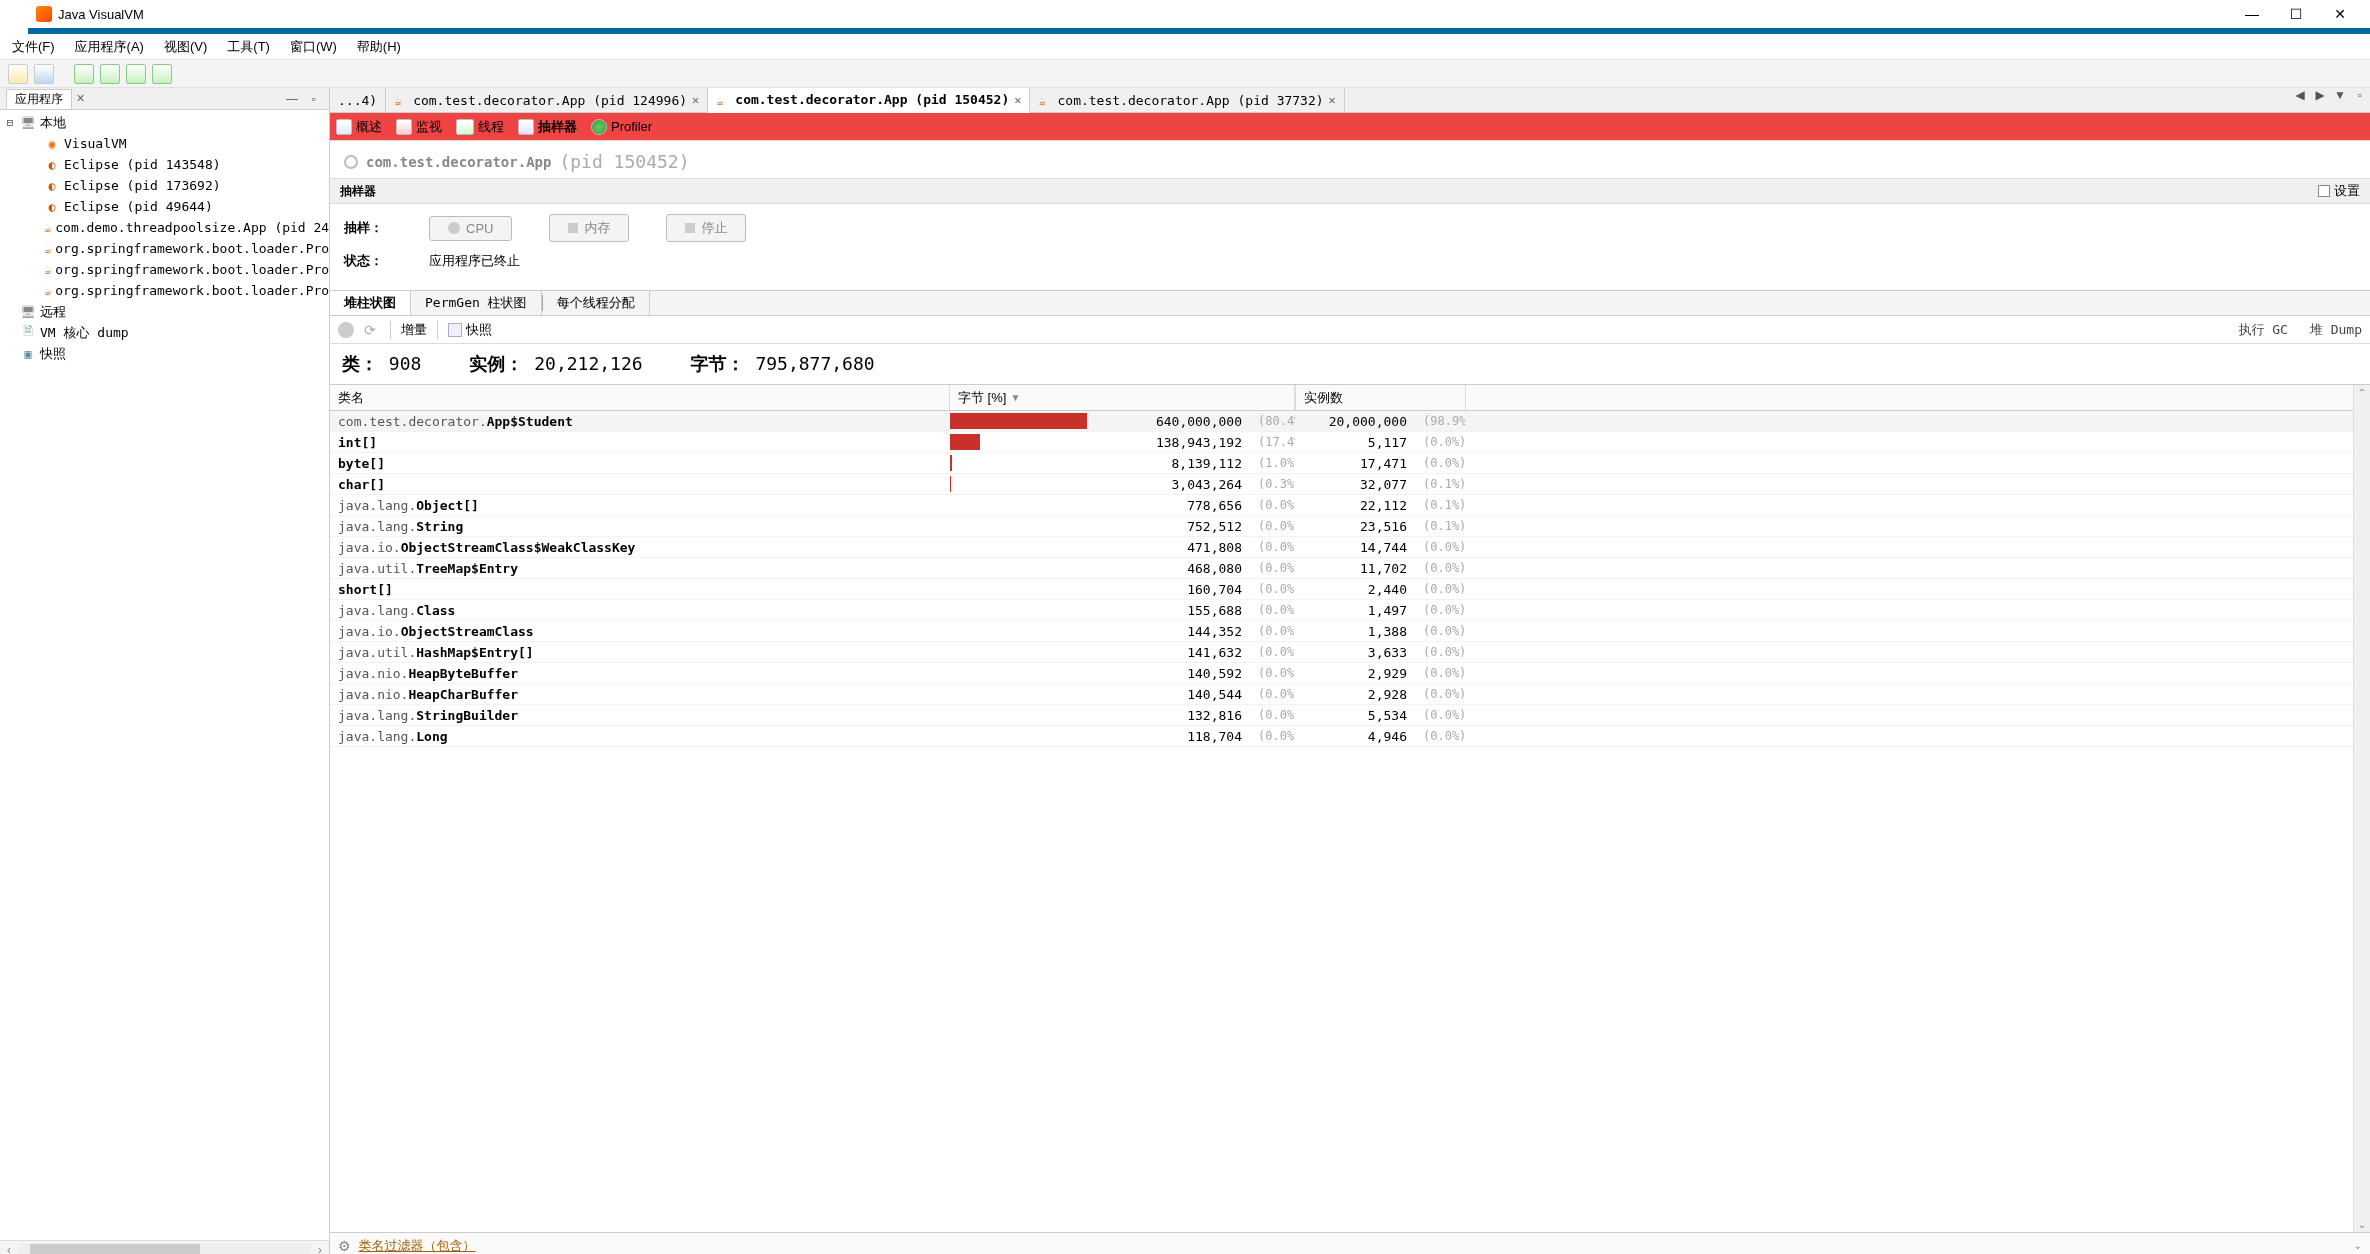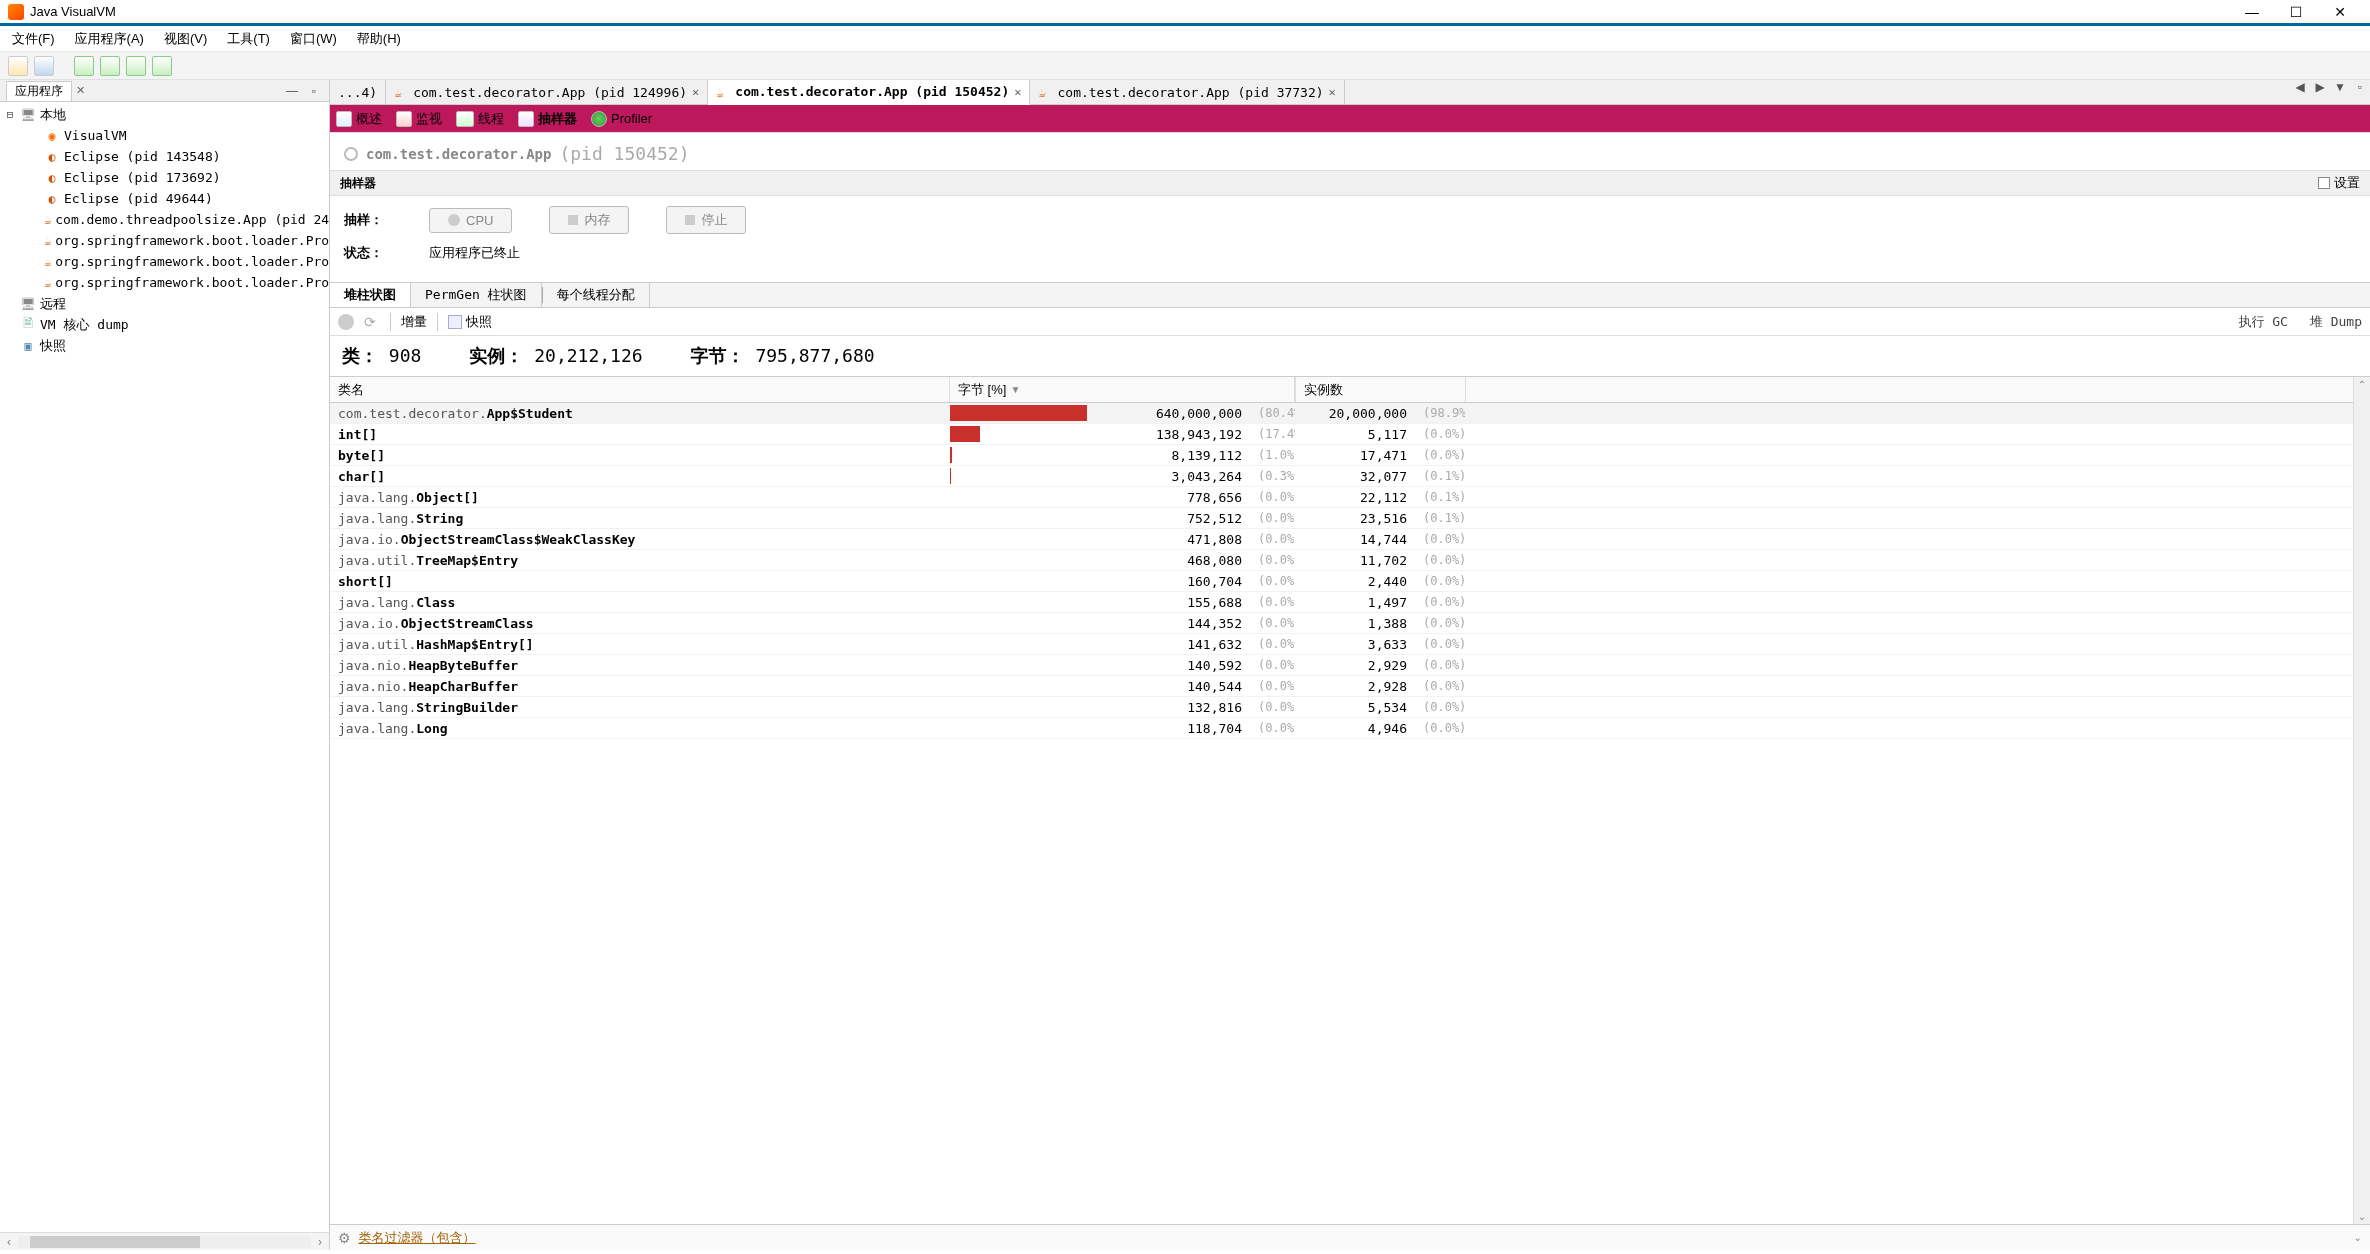--- a/index.html
+++ b/index.html
@@ -1,17 +1,17 @@
 <!DOCTYPE html>
 <html><head>
 <meta charset="utf-8">
 <style>
 * { box-sizing: border-box; margin: 0; padding: 0; }
 body { font-family: "Segoe UI", Tahoma, sans-serif; font-size: 12px; background: #fff; color: #000; overflow: hidden; }
-.titlebar { height: 26px; display: flex; align-items: center; padding: 0 8px; border-bottom: 3px solid #0369a1; }
+.titlebar { height: 34px; display: flex; align-items: center; padding: 0 8px; border-bottom: 6px solid #0369a1; margin-left: 28px; }
 .titlebar .app-icon { width: 16px; height: 16px; margin-right: 6px; background: linear-gradient(135deg,#f80,#f40); border-radius: 3px; }
 .titlebar .title { flex: 1; font-size: 13px; }
 .titlebar .winbtn { width: 44px; height: 28px; display: flex; align-items: center; justify-content: center; font-size: 14px; }
 .menubar { height: 26px; display: flex; align-items: center; padding: 0 6px; gap: 8px; border-bottom: 1px solid #e8e8e8; }
 .menubar .mitem { padding: 2px 6px; font-size: 13px; }
 .toolbar { height: 28px; display: flex; align-items: center; padding: 0 8px; gap: 6px; border-bottom: 1px solid #e0e0e0; background: #f4f4f4; }
 .toolbar .tbtn { width: 20px; height: 20px; border: 1px solid #ccc; border-radius: 2px; background: #fff; }
 .toolbar .tbtn.open { background: linear-gradient(#fff,#ffe8b0); }
 .toolbar .tbtn.save { background: linear-gradient(#fff,#c0d8f0); }
 .toolbar .tbtn.green { background: linear-gradient(#fff,#c8f0c0); border-color:#8c8; }
@@ -38,21 +38,21 @@
 .side-scroll .sb-thumb { position: absolute; height: 100%; background: #ccc; }
 .content { flex: 1; display: flex; flex-direction: column; overflow: hidden; }
 .tabstrip { height: 25px; display: flex; align-items: stretch; background: #f0f0f0; border-bottom: 1px solid #ccc; }
 .tabstrip .ftab { display: flex; align-items: center; padding: 0 8px; border-right: 1px solid #ccc; gap: 5px; font-family: Consolas, monospace; font-size: 13px; }
 .tabstrip .ftab.active { background: #fff; border-bottom: 2px solid #fff; margin-bottom: -1px; font-weight: bold; }
 .tabstrip .jicon { width: 14px; height: 14px; }
 .tabstrip .jicon::before { content: "☕"; font-size: 12px; color: #d35400; }
 .tabstrip .fx { color: #666; font-size: 12px; }
 .tabstrip .spacer { flex: 1; }
 .tabstrip .nav { width: 20px; text-align: center; color: #555; }
-.subtabs { height: 28px; display: flex; align-items: center; padding: 0 6px; gap: 14px; border-bottom: 1px solid #ddd; background: #be185d; }
+.subtabs { height: 28px; display: flex; align-items: center; padding: 0 6px; gap: 14px; border-bottom: 1px solid #ddd; background: #ef4444; }
 .subtabs .stab { display: flex; align-items: center; gap: 4px; font-size: 13px; }
 .subtabs .stab.active { font-weight: bold; }
 .stab .sico { width: 16px; height: 16px; border: 1px solid #bbb; border-radius: 2px; }
 .stab .sico.ov { background: linear-gradient(#fff,#dfeeff); }
 .stab .sico.mn { background: linear-gradient(#fff,#ffd0d0); }
 .stab .sico.th { background: linear-gradient(#fff,#d0ffd0); }
 .stab .sico.sp { background: linear-gradient(#fff,#f0e0ff); }
 .stab .sico.pr { background: radial-gradient(#6c6,#393); border-radius: 8px; }
 .hdr { padding: 10px 14px 6px; display: flex; align-items: center; gap: 8px; }
 .hdr .dot { width: 14px; height: 14px; border: 2px solid #bbb; border-radius: 8px; }

